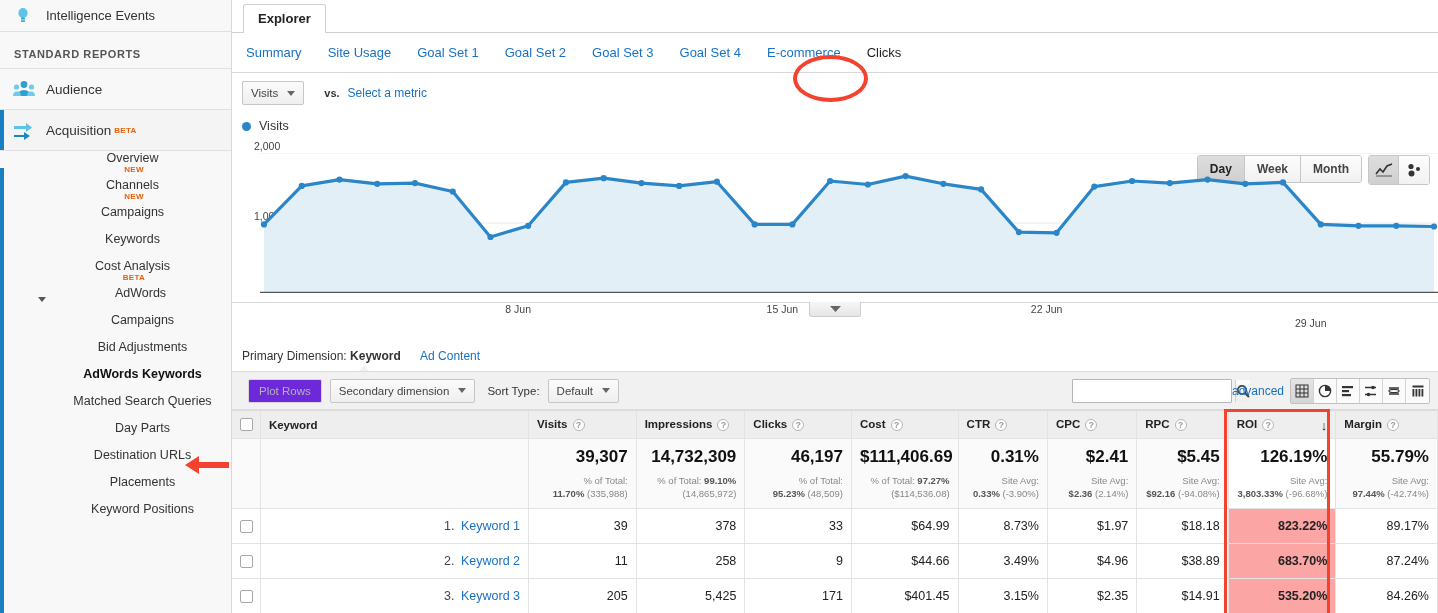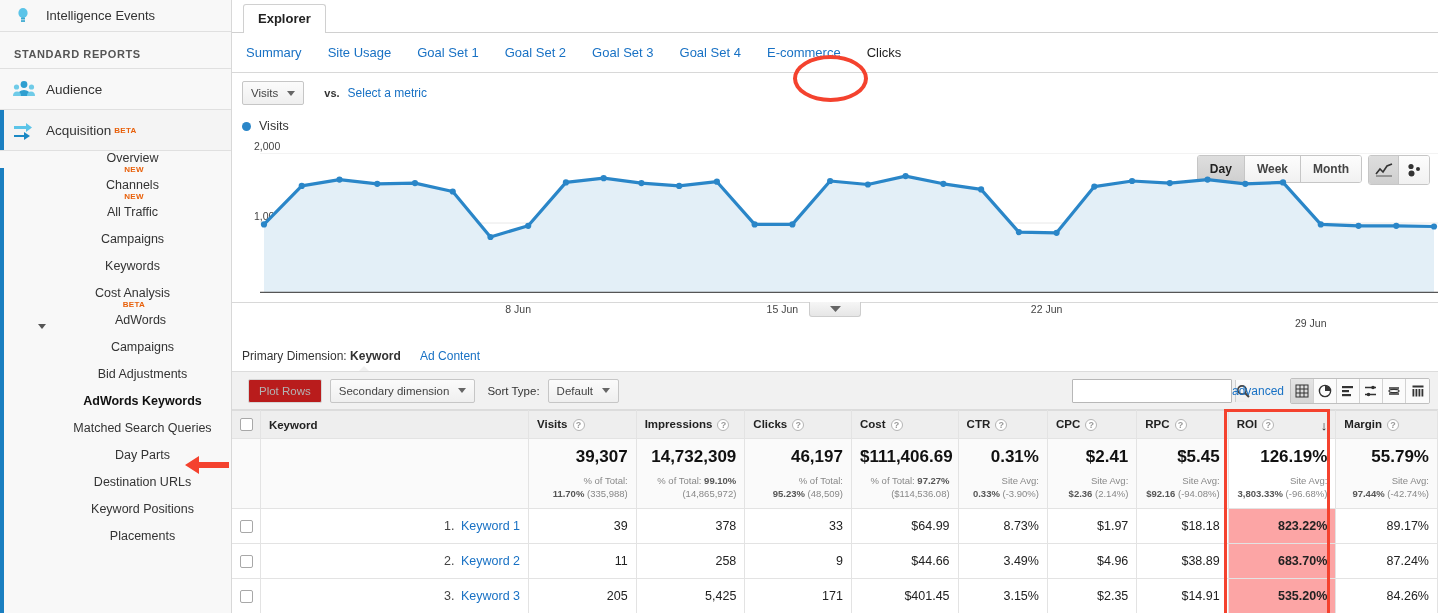--- a/index.html
+++ b/index.html
@@ -163,21 +163,21 @@
   .primdim .tick {
     position:absolute; left: 126px; bottom:-1px;
     width:0;height:0;border-left:6px solid transparent;border-right:6px solid transparent;
     border-bottom:6px solid #f1f1f1;
   }
   .ctrl-bar {
     height: 39px; background: #f1f1f1;
     border-top: 1px solid #dcdcdc; border-bottom: 1px solid #dcdcdc;
     display: flex; align-items: center; padding-left: 16px; position: relative;
   }
-  .plotrows { background:#b91c1c; border:1px solid #d6d6d6; border-radius:2px;
+  .plotrows { background:#6d28d9; border:1px solid #d6d6d6; border-radius:2px;
     color:#b3b3b3; font-size:11.5px; padding:5px 10px;text-align:center; }
   .sorttype { font-size:11.5px; color:#333; margin: 0 8px 0 12px; }
   .searchbox { position:absolute; right:206px; top:7px; width:160px; height:24px;
     border:1px solid #b7b7b7; background:#fff; border-radius:1px; display:flex; }
   .searchbox input { flex:1; border:none; outline:none; font-size:12px; padding-left:5px; background:transparent; }
   .searchbtn { width:26px; border-left:1px solid #cfcfcf; background:linear-gradient(#fdfdfd,#eee);
     display:flex; align-items:center; justify-content:center; }
   .advanced { position:absolute; right:154px; top:12px; color:#1871c4; font-size:12px; }
   .viewicons { position:absolute; right:8px; top:6px; display:flex;
     border:1px solid #c0c0c0; border-radius:2px; overflow:hidden; }
@@ -263,23 +263,20 @@
 
     <div class="sub-item">
       <span>Overview</span>
       <span class="badge">NEW</span>
     </div>
     <div class="sub-item">
       <span>Channels</span>
       <span class="badge">NEW</span>
     </div>
     <div class="sub-item">
-      <span>All Traffic</span>
-    </div>
-    <div class="sub-item">
       <span>Campaigns</span>
     </div>
     <div class="sub-item">
       <span>Keywords</span>
     </div>
     <div class="sub-item">
       <span>Cost Analysis</span>
       <span class="badge">BETA</span>
     </div>
     <div class="sub-item" style="padding-left:50px">
@@ -298,24 +295,24 @@
     <div class="sub-item lvl2">
       <span>Matched Search Queries</span>
     </div>
     <div class="sub-item lvl2">
       <span>Day Parts</span>
     </div>
     <div class="sub-item lvl2">
       <span>Destination URLs</span>
     </div>
     <div class="sub-item lvl2">
+      <span>Placements</span>
+    </div>
+    <div class="sub-item lvl2">
       <span>Keyword Positions</span>
-    </div>
-    <div class="sub-item lvl2">
-      <span>Placements</span>
     </div>
 
     <svg class="annot-arrow" style="left:183px; top:453px;" width="48" height="24" viewBox="0 0 48 24">
       <path d="M46 9 H16 V3 L2 12 L16 21 V15 H46 Z" fill="#f4422e"></path>
     </svg>
   </div>
 
   <div id="main">
 
     <div class="tabs-row">

